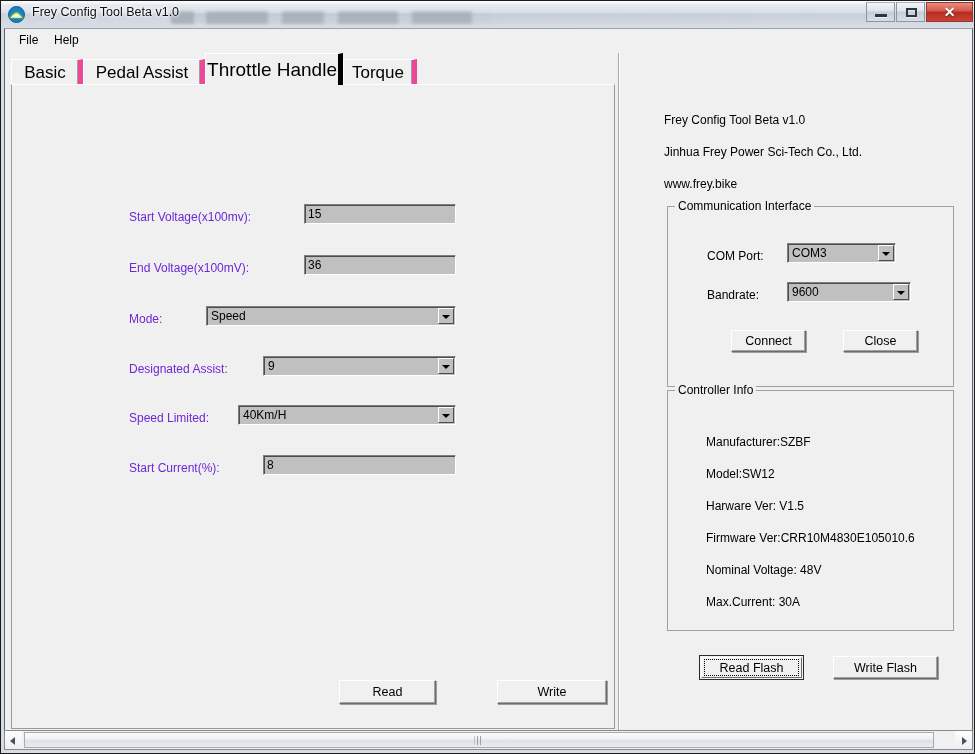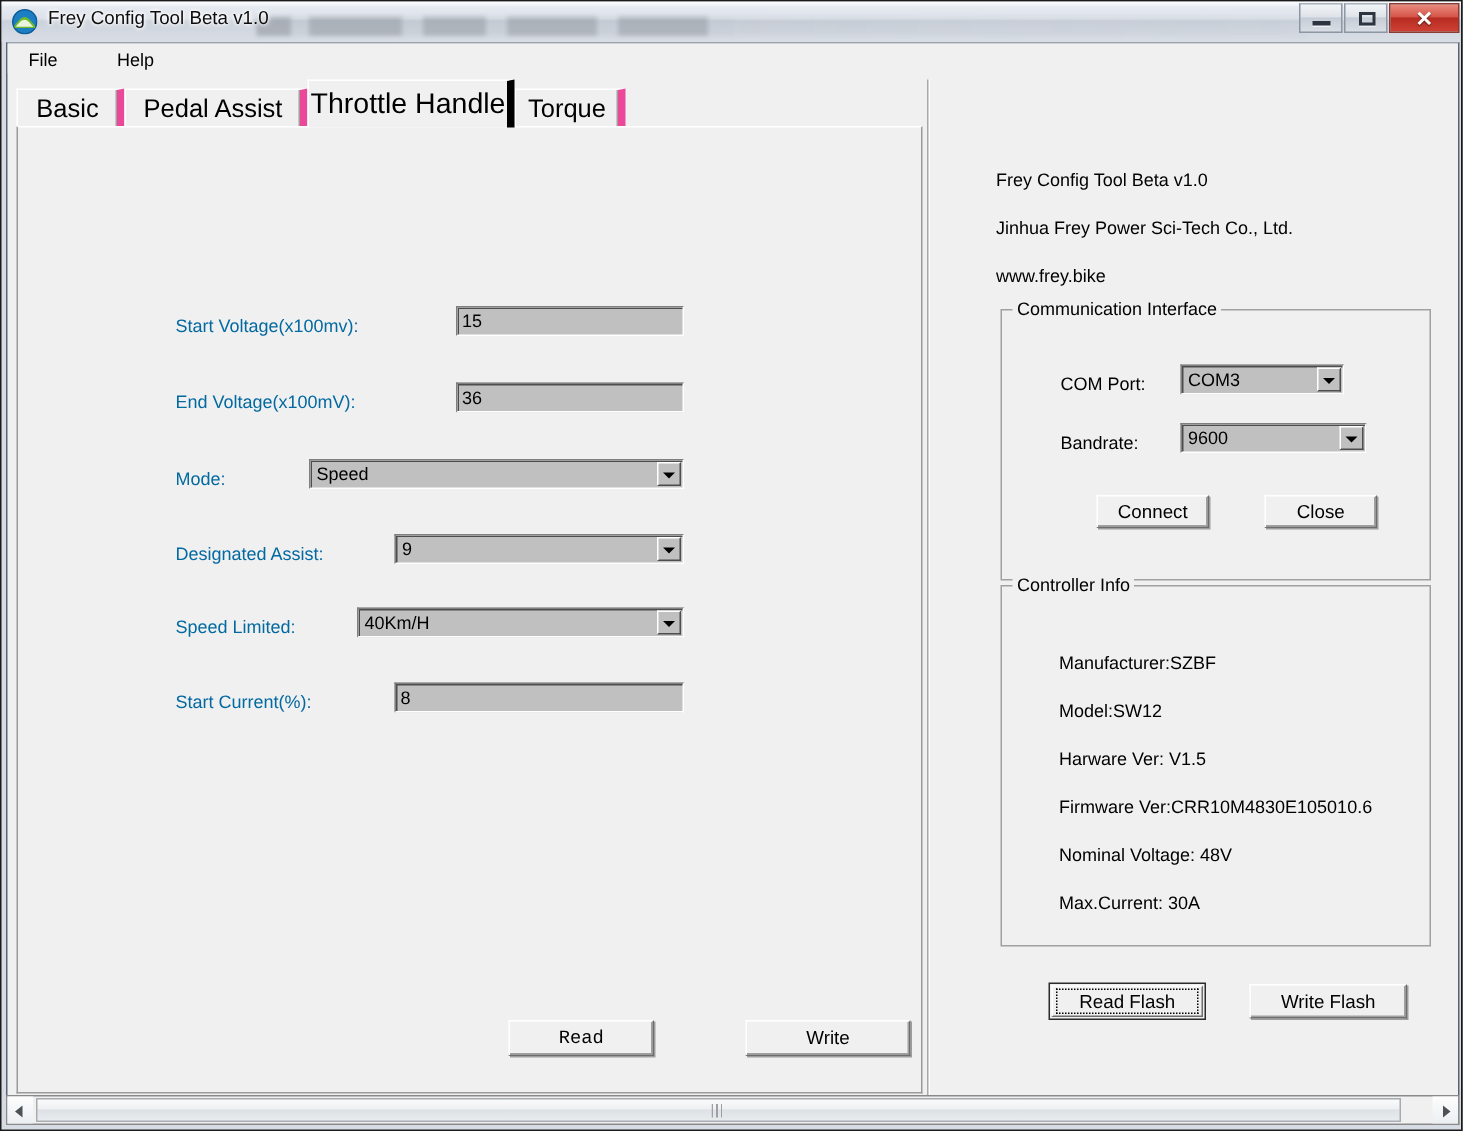--- a/index.html
+++ b/index.html
@@ -139,21 +139,21 @@
   .menuitem {
     position: absolute;
     top: 3px;
     font-size: 12px;
     color: #000;
     padding: 1px 5px;
     cursor: default;
     font-family: "Liberation Sans", sans-serif;
   }
   .menuitem.file { left: 9px; }
-  .menuitem.help { left: 44px; margin-left: 24px; }
+  .menuitem.help { left: 44px; }
 
   
   .tabpanel {
     position: absolute;
     left: 6px; top: 24px;
     width: 604px; height: 676px;
     box-sizing: border-box;
   }
   .tabstrip {
     position: absolute;
@@ -209,23 +209,24 @@
     background: #f0f0f0;
     border: 1px solid #9a9a9a;
     border-top: 1px solid #ffffff;
     box-sizing: border-box;
   }
 
   
   .field-label {
     position: absolute;
     font-size: 12px;
-    color: #0369a1;
-    white-space: nowrap;
-    font-family: "Liberation Sans", sans-serif;
+    color: #6d28d9;
+    white-space: nowrap;
+    font-family: "Liberation Sans", sans-serif;
+    margin-left: 12px;
   }
   .textbox {
     position: absolute;
     box-sizing: border-box;
     height: 20px;
     background: #c0c0c0;
     border: 1px solid #7f7f7f;
     border-right-color: #ffffff;
     border-bottom-color: #ffffff;
     box-shadow: inset 1px 1px 0 #4d4d4d;
@@ -487,21 +488,21 @@
 
         <span class="field-label" style="left:105px; top:326px;">Speed Limited:</span>
         <div class="combo" style="left:226px; top:320px; width:218px;text-align:right;">
           <span class="cval">40Km/H</span>
           <span class="cbtn"></span>
         </div>
 
         <span class="field-label" style="left:105px; top:376px;">Start Current(%):</span>
         <div class="textbox" style="left:251px; top:370px; width:193px;">8</div>
 
-        <div class="btn" style="left:327px; top:595px; width:97px; height:24px;font-family:Liberation Mono, monospace;">
+        <div class="btn" style="left:327px; top:595px; width:97px; height:24px;">
           <span class="lbl">Read</span>
         </div>
         <div class="btn" style="left:485px; top:595px; width:110px; height:24px;">
           <span class="lbl">Write</span>
         </div>
 
       </div>
     </div>
 
     <div class="divider"></div>

